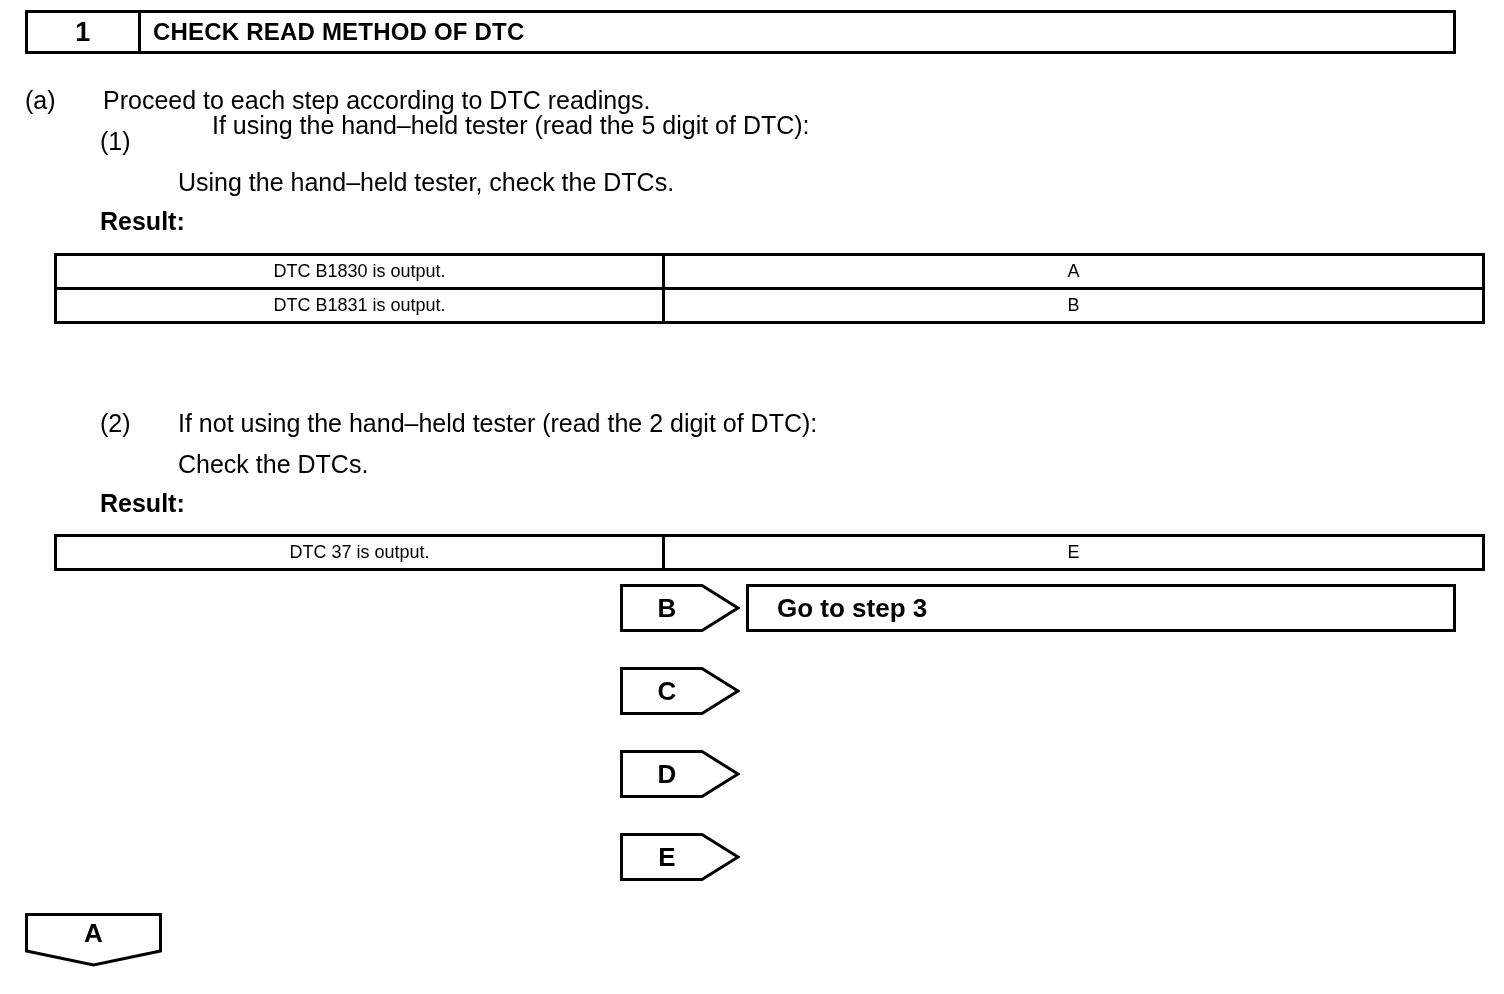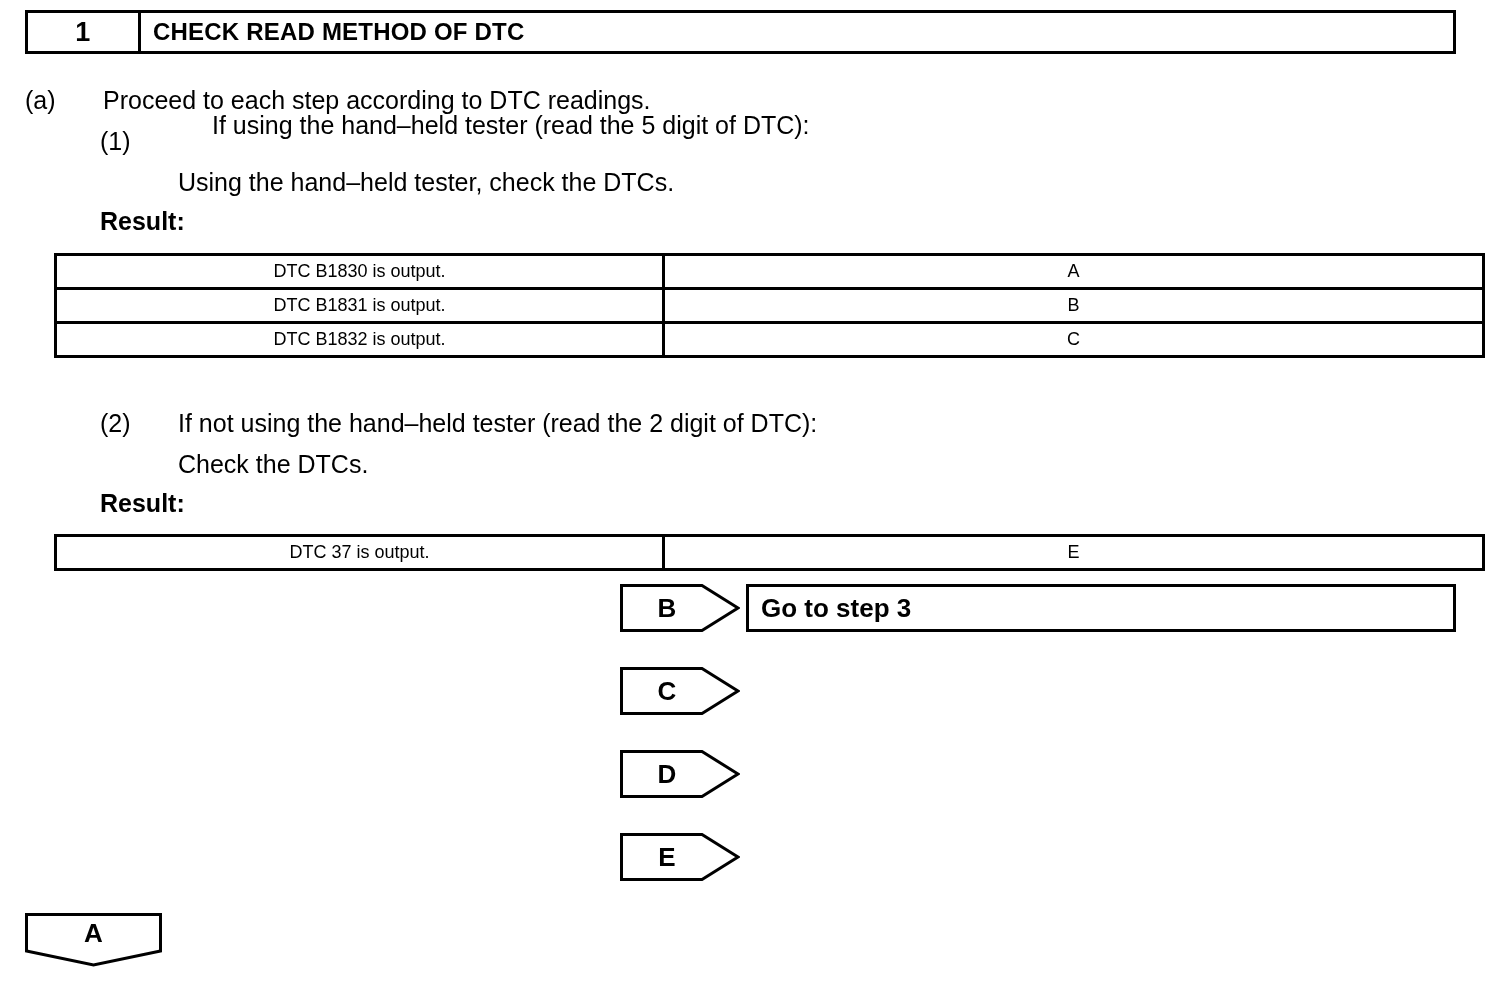--- a/index.html
+++ b/index.html
@@ -118,21 +118,21 @@
   .callout-box {
     position: absolute;
     left: 126px;
     top: 0;
     right: 0;
     height: 48px;
     border: 3px solid #000;
     box-sizing: border-box;
     display: flex;
     align-items: center;
-    padding-left: 12px;
+    padding-left: 28px;
     font-size: 26px;
     font-weight: bold;
     white-space: nowrap;
   }
 
   
   .connector-a {
     position: absolute;
     left: 25px;
     top: 913px;
@@ -172,24 +172,20 @@
 <table class="result-table t1">
   <tbody>
     <tr>
       <td class="col-cond">DTC B1830 is output.</td>
       <td>A</td>
     </tr>
     <tr>
       <td class="col-cond">DTC B1831 is output.</td>
       <td>B</td>
     </tr>
-    <tr>
-      <td class="col-cond">DTC B1832 is output.</td>
-      <td>C</td>
-    </tr>
   </tbody>
 </table>
 
 <div class="para marker-2">(2)</div>
 <div class="para text-2">If not using the hand–held tester (read the 2 digit of DTC):</div>
 <div class="para text-2b">Check the DTCs.</div>
 <div class="para result-2">Result:</div>
 
 <table class="result-table t2">
   <tbody>

